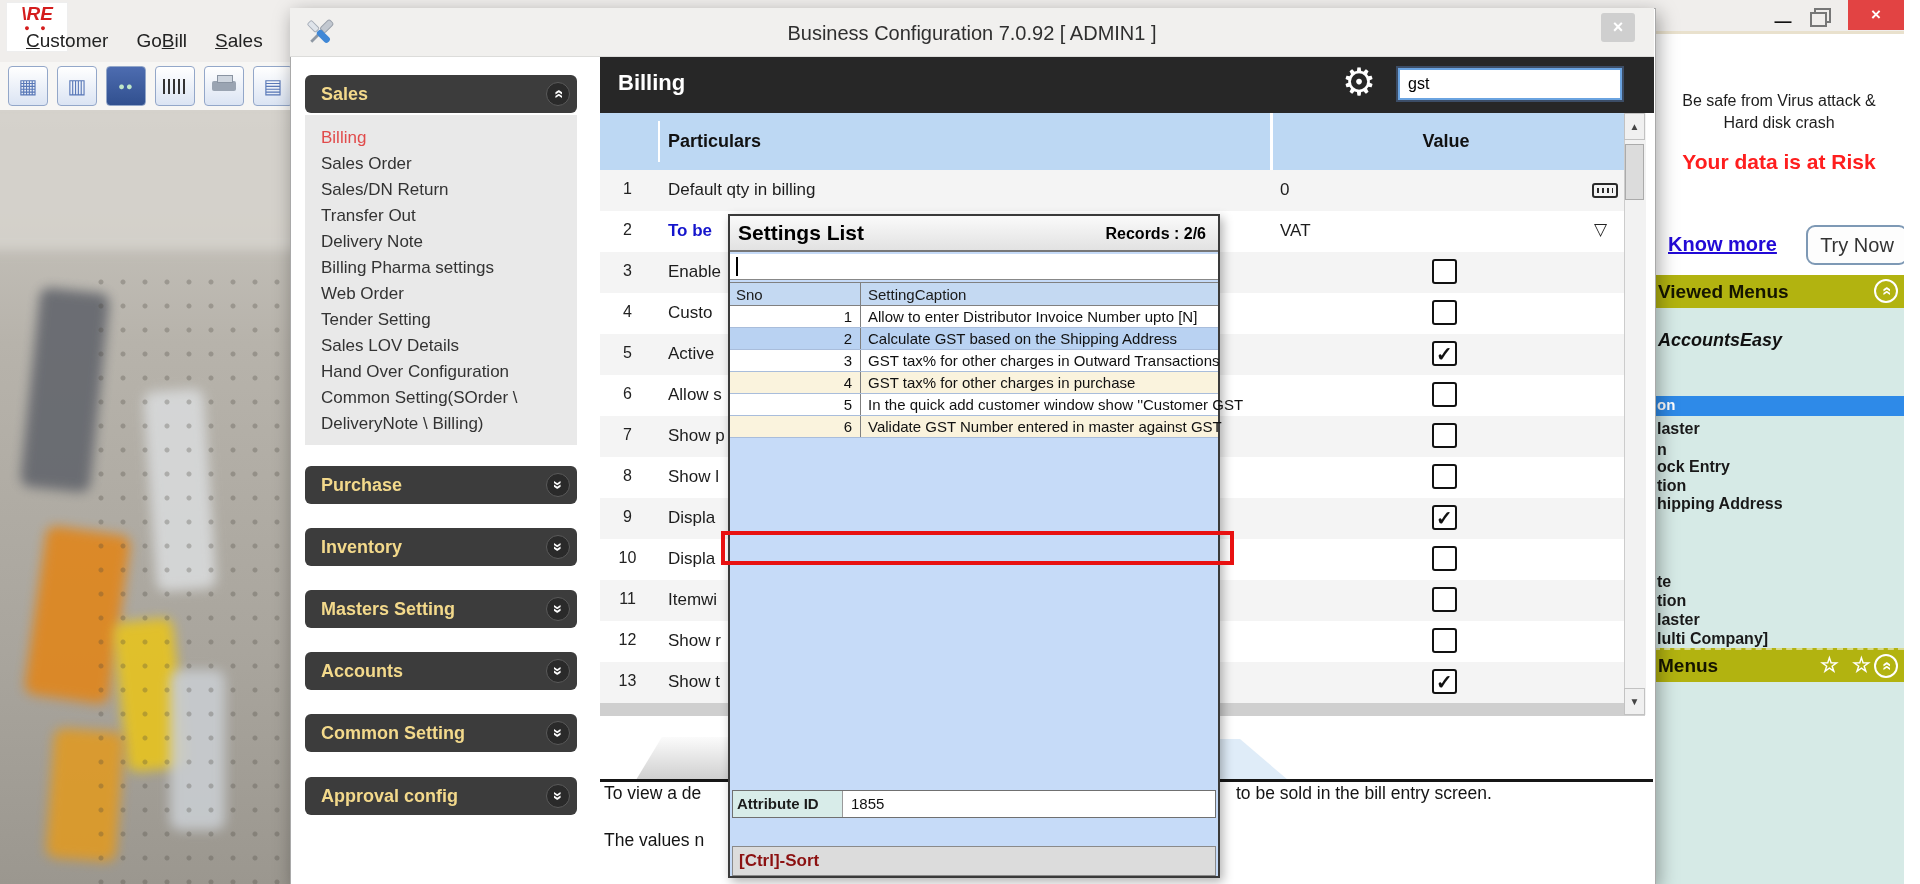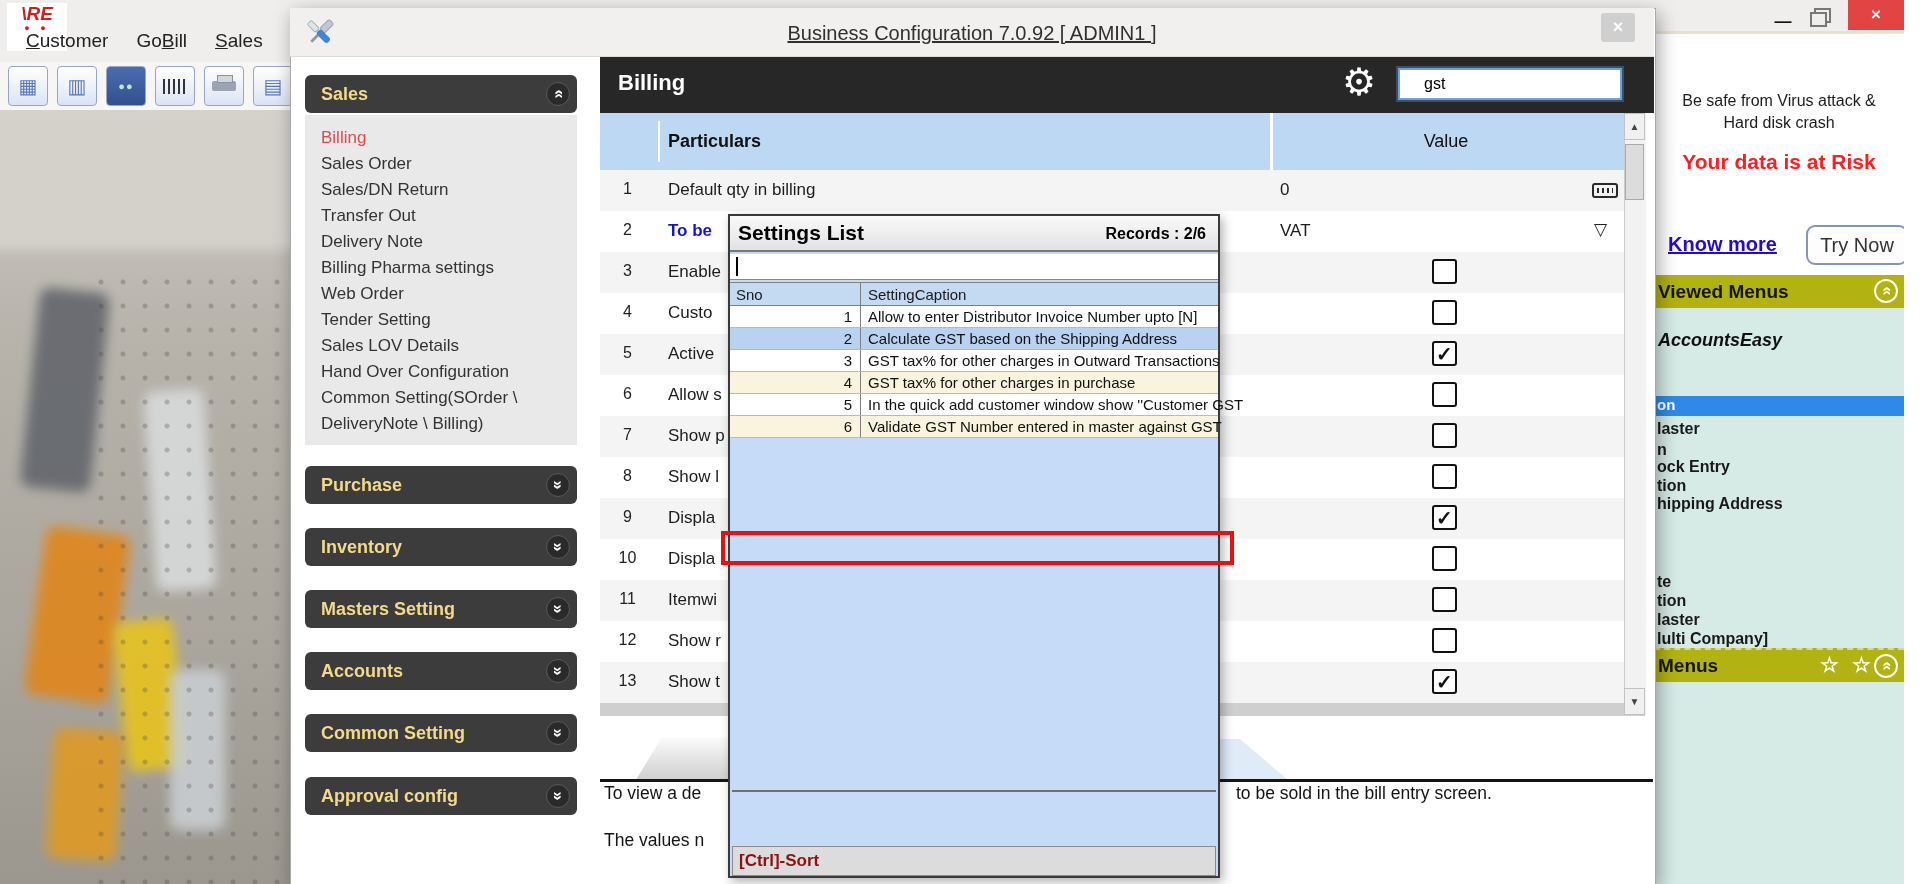--- a/index.html
+++ b/index.html
@@ -54,48 +54,48 @@
   .win-restore{left:1810px;top:8px;width:22px;height:18px;cursor:pointer;}
   .win-restore .b1{position:absolute;left:4px;top:0;width:13px;height:11px;border:2px solid #777;background:#f0eeec;}
   .win-restore .b2{position:absolute;left:0;top:4px;width:13px;height:11px;border:2px solid #777;background:#f0eeec;}
   .win-close{left:1848px;top:0;width:56px;height:30px;background:#e24343;color:#fff;font-size:17px;font-weight:bold;
              display:flex;align-items:center;justify-content:center;cursor:pointer;}
 
   
   .dialog{left:290px;top:8px;width:1364px;height:876px;background:#fff;border:1px solid #a9a9a9;
           box-shadow:3px 5px 18px rgba(0,0,0,.35);}
   .dlg-titlebar{left:290px;top:8px;width:1364px;height:48px;background:#f1f0ee;border-bottom:1px solid #dcdcda;}
-  .dlg-title{left:290px;top:22px;width:1364px;text-align:center;font-size:20px;color:#2f2f2f;text-decoration:underline;}
+  .dlg-title{left:290px;top:22px;width:1364px;text-align:center;font-size:20px;color:#2f2f2f;}
   .dlg-close{left:1601px;top:13px;width:34px;height:29px;background:#cfcfcf;border-radius:3px;color:#fff;font-weight:bold;
              font-size:18px;display:flex;align-items:center;justify-content:center;cursor:pointer;}
   .tools-ico{left:300px;top:14px;}
 
   
   .sec-hdr{left:305px;width:272px;height:38px;background:#3c3c3c;border-radius:6px;color:#f3d98b;font-weight:bold;
            font-size:18px;display:flex;align-items:center;padding-left:16px;box-sizing:border-box;cursor:pointer;}
   .sec-hdr .chev{position:absolute;right:7px;top:7px;width:24px;height:24px;border-radius:50%;background:#2a2a2a;
            border:1px solid #5a5a5a;color:#fff;display:flex;align-items:center;justify-content:center;box-sizing:border-box;}
   .side-list{left:305px;top:115px;width:272px;height:330px;background:#e9e9e9;padding:10px 0 0 16px;box-sizing:border-box;
              font-size:17px;color:#333;line-height:26px;}
   .side-item{cursor:pointer;white-space:nowrap;}
   .side-item.active{color:#e14b4b;}
 
   
   .main-hdr{left:600px;top:57px;width:1054px;height:56px;background:#272727;}
   .main-title{left:618px;top:70px;font-size:22px;font-weight:bold;color:#fff;}
   .gear{left:1342px;top:60px;font-size:38px;color:#fff;cursor:pointer;}
   .search-box{left:1398px;top:68px;width:224px;height:32px;border:2px solid #6aa3e0;box-shadow:0 0 0 2px rgba(100,150,220,.35);
-              font-size:16px;padding:2px 24px;box-sizing:border-box;font-family:"Liberation Sans",sans-serif;}
+              font-size:16px;padding:2px 8px;box-sizing:border-box;font-family:"Liberation Sans",sans-serif;}
 
   
   .tbl-hdr{left:600px;top:113px;width:1024px;height:57px;background:#bdd8f3;}
   .tbl-hdr .v1{position:absolute;left:58px;top:8px;width:2px;height:41px;background:#fff;}
   .tbl-hdr .v2{position:absolute;left:670px;top:0;width:3px;height:57px;background:#fff;}
   .th-part{left:668px;top:131px;font-size:18px;font-weight:bold;color:#111;}
-  .th-val{left:1272px;top:131px;width:348px;text-align:center;font-size:18px;font-weight:normal;color:#111;}
+  .th-val{left:1272px;top:131px;width:348px;text-align:center;font-size:18px;font-weight:bold;color:#111;}
   .rows{left:600px;top:170px;width:1024px;height:533px;}
   .t-row{position:absolute;left:0;width:1024px;height:41px;cursor:pointer;}
   .t-row.odd{background:#f4f4f4;}
   .t-no{position:absolute;left:0;top:10px;width:55px;text-align:center;font-size:16px;color:#222;}
   .t-text{position:absolute;left:68px;top:10px;font-size:17px;color:#1c1c1c;white-space:nowrap;}
   .t-text.blue{color:#1414cc;font-weight:bold;}
   .t-val{position:absolute;left:680px;top:10px;font-size:17px;color:#1c1c1c;}
   .t-check{position:absolute;left:832px;top:7px;width:25px;height:25px;border:2.5px solid #111;border-radius:3px;background:#fff;
            font-size:20px;font-weight:bold;line-height:23px;text-align:center;color:#111;cursor:pointer;box-sizing:border-box;}
   .kbd-ico{position:absolute;left:992px;top:13px;width:26px;height:15px;border:2px solid #2a2a2a;border-radius:3px;box-sizing:border-box;
@@ -452,19 +452,23 @@
       <span class="p-cap">In the quick add customer window show ''Customer GST</span>
         <span class="div"></span>
     </div>
     <div class="p-row cream" style="top:200px;">
       <span class="p-sno">6</span>
       <span class="p-cap">Validate GST Number entered in master against GST</span>
         <span class="div"></span>
     </div>
 
     <div class="pp attr-tbl">
+      <div class="attr-row">
+        <span class="attr-lbl">Attribute ID</span>
+        <span class="attr-val">1855</span>
+      </div>
     </div>
     <div class="pp sort-bar">[Ctrl]-Sort</div>
   </div>
 
   <div class="abs red-box z12"></div>
 
 </div>
 
 </body></html>

